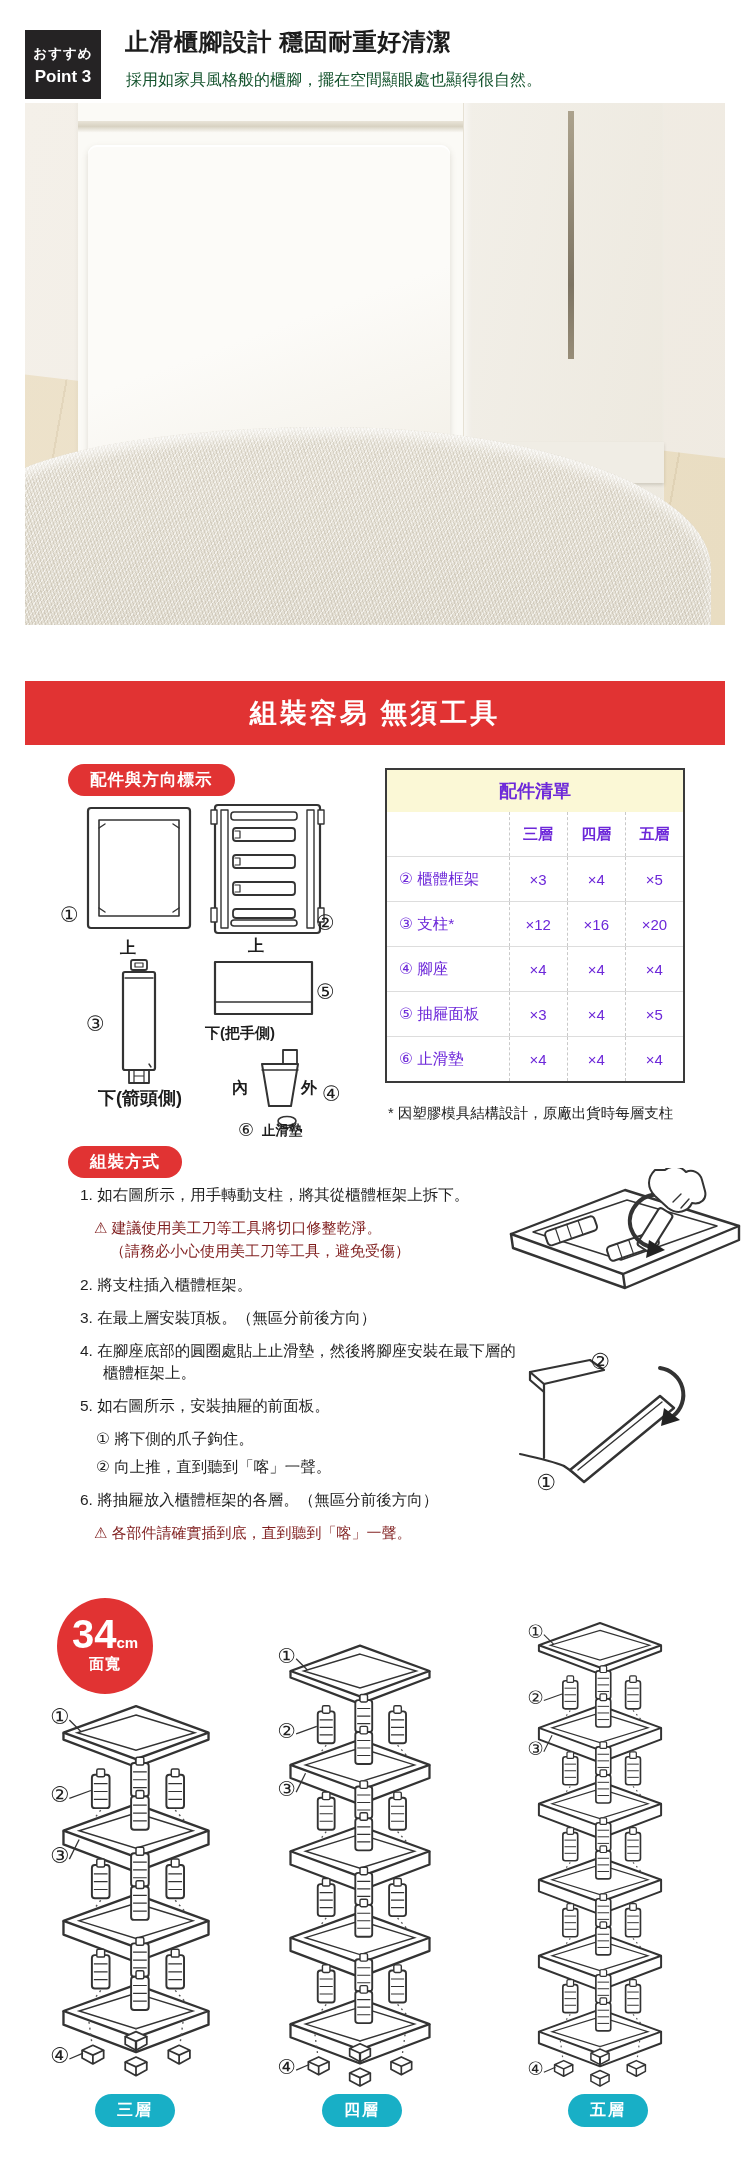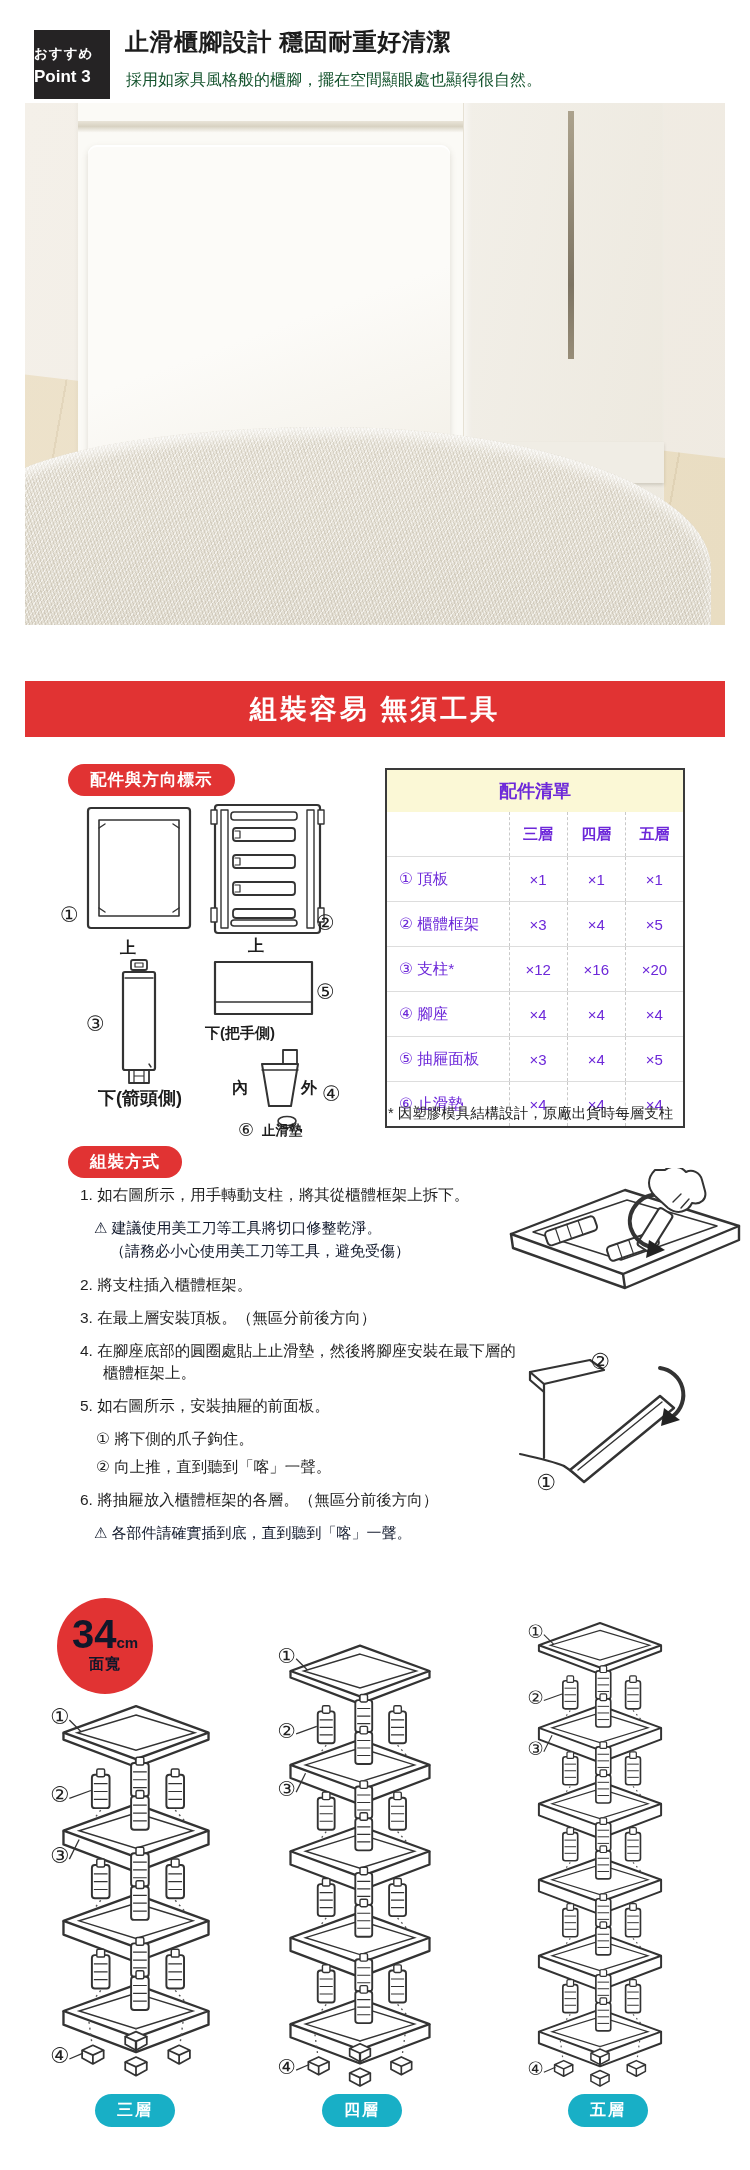--- a/index.html
+++ b/index.html
@@ -1,21 +1,21 @@
 <!DOCTYPE html>
 <html><head>
 <meta charset="utf-8">
 <style>
   html,body{margin:0;padding:0;background:#fff;}
   #page{position:relative;width:750px;height:2170px;background:#fff;overflow:hidden;
         font-family:"Liberation Sans","DejaVu Sans",sans-serif;color:#222;}
   .abs{position:absolute;}
 
   
-  .badge{left:34px;top:30px;width:76px;height:69px;background:#252324;color:#fff;}
+  .badge{left:25px;top:30px;width:76px;height:69px;background:#252324;color:#fff;text-align:center;}
   .badge .b1{display:block;font-size:13.5px;font-weight:bold;margin-top:15px;letter-spacing:1px;}
   .badge .b2{display:block;font-size:17px;font-weight:bold;margin-top:4px;}
   .h-title{left:125px;top:26px;font-size:24px;font-weight:bold;letter-spacing:.5px;color:#1c1c1c;}
   .h-sub{left:126px;top:70px;font-size:16px;color:#14532d;}
 
   
   .photo{left:25px;top:103px;width:700px;height:522px;background:linear-gradient(105deg,#F4F0E9,#EFEAE1);overflow:hidden;}
   .floor{position:absolute;inset:0;background:
       repeating-linear-gradient(100deg,rgba(140,110,60,.10) 0 2px,rgba(0,0,0,0) 2px 88px),
       linear-gradient(100deg,#EDE2CB,#E9DDC2);
@@ -47,21 +47,21 @@
   .leg2{position:absolute;left:84%;top:84.5%;width:7%;height:12%;opacity:.95;}
   .rug{position:absolute;left:-6%;top:62%;width:104%;height:46%;
       border-radius:50% 55% 0 0 / 34% 62% 0 0;
       background:
        repeating-linear-gradient(72deg,rgba(135,123,98,.20) 0 1px,rgba(0,0,0,0) 1px 3px),
        repeating-linear-gradient(-52deg,rgba(255,255,255,.55) 0 1px,rgba(0,0,0,0) 1px 4px),
        linear-gradient(#EAE6DC,#E2DDD1);
       box-shadow:inset 0 8px 12px rgba(255,255,255,.65);}
 
   
-  .banner{left:25px;top:681px;width:700px;height:56px;background:#E13333;color:#fff;
+  .banner{left:25px;top:681px;width:700px;height:64px;background:#E13333;color:#fff;
       display:flex;align-items:center;justify-content:center;font-size:27px;font-weight:bold;letter-spacing:3px;}
   .pill{background:#E13333;color:#fff;font-weight:bold;font-size:16.5px;
       padding:5px 22px;border-radius:999px;letter-spacing:1px;}
   .pill-parts{left:68px;top:764px;}
   .pill-asm{left:68px;top:1146px;}
 
   
   .plabel{font-weight:bold;color:#1d1d1d;}
   .pnum{font-size:21px;color:#1d1d1d;}
 
@@ -72,26 +72,26 @@
   .ptable th{font-size:16px;font-weight:bold;}
   .ptable th,.ptable td{height:44px;padding:0;text-align:center;}
   .ptable .name{text-align:left;padding-left:12px;width:118px;font-size:15.5px;}
   .ptable .vcol{border-left:1px dashed #c9c9c9;width:60px;font-size:15px;}
   .ptable tr.rule td,.ptable tr.rule th{border-top:1px solid #ddd;}
   .footnote{left:388px;top:1100px;width:330px;font-size:14.5px;line-height:1.85;color:#222;}
 
   
   .steps{left:80px;top:1184px;width:442px;font-size:15.5px;line-height:1.42;color:#1f1f1f;}
   .step{padding-left:23px;text-indent:-23px;margin-bottom:11px;}
-  .warn{color:#0f172a;font-size:15px;margin:2px 0 2px 14px;}
+  .warn{color:#7f1d1d;font-size:15px;margin:2px 0 2px 14px;}
   .warn2{margin-left:30px;}
   .sub{margin:6px 0 6px 16px;}
 
   
-  .size-badge{left:57px;top:1598px;width:96px;height:96px;border-radius:50%;background:#E13333;color:#0f172a;
+  .size-badge{left:57px;top:1598px;width:96px;height:96px;border-radius:50%;background:#E13333;color:#ffffff;
       text-align:center;}
   .size-badge .v{font-size:40px;font-weight:bold;line-height:1;margin-top:16px;display:inline-block;}
   .size-badge .u{font-size:15px;font-weight:bold;}
   .size-badge .l{display:block;font-size:15px;font-weight:bold;margin-top:1px;letter-spacing:1px;}
   .tier-pill{position:absolute;width:80px;height:33px;border-radius:17px;background:#18AFC6;color:#fff;
       display:flex;align-items:center;justify-content:center;font-size:16px;font-weight:bold;letter-spacing:2px;}
 
   svg .ln{stroke:#333;fill:none;stroke-linejoin:round;stroke-linecap:round;}
   svg .fw{stroke:#333;fill:#fff;stroke-linejoin:round;}
   svg .dash{stroke:#555;stroke-width:1.4;fill:none;stroke-dasharray:2 4;}
@@ -191,26 +191,20 @@
   <table class="abs ptable">
     <tbody>
         <tr>
           <td class="cap" colspan="4">配件清單</td>
         </tr>
     <tr>
       <th class="name"></th>
       <th class="vcol">三層</th>
       <th class="vcol">四層</th>
       <th class="vcol">五層</th>
-    </tr>
-    <tr class="rule">
-      <td class="name"><span>①</span> <span>頂板</span></td>
-      <td class="vcol">×1</td>
-      <td class="vcol">×1</td>
-      <td class="vcol">×1</td>
     </tr>
     <tr class="rule">
       <td class="name"><span>②</span> <span>櫃體框架</span></td>
       <td class="vcol">×3</td>
       <td class="vcol">×4</td>
       <td class="vcol">×5</td>
     </tr>
     <tr class="rule">
       <td class="name"><span>③</span> <span>支柱*</span></td>
       <td class="vcol">×12</td>

